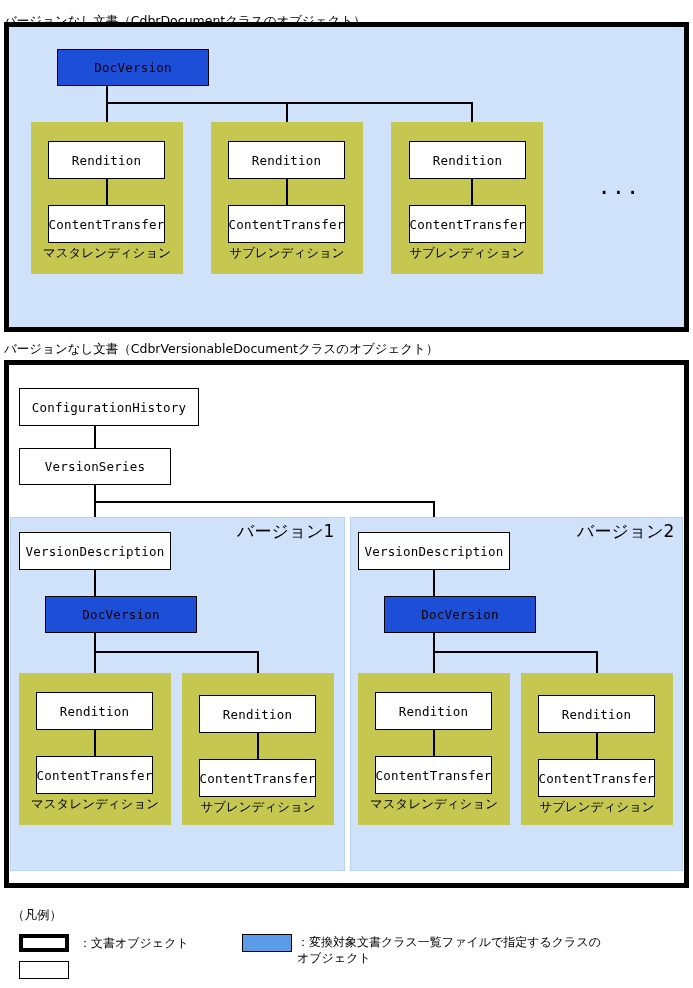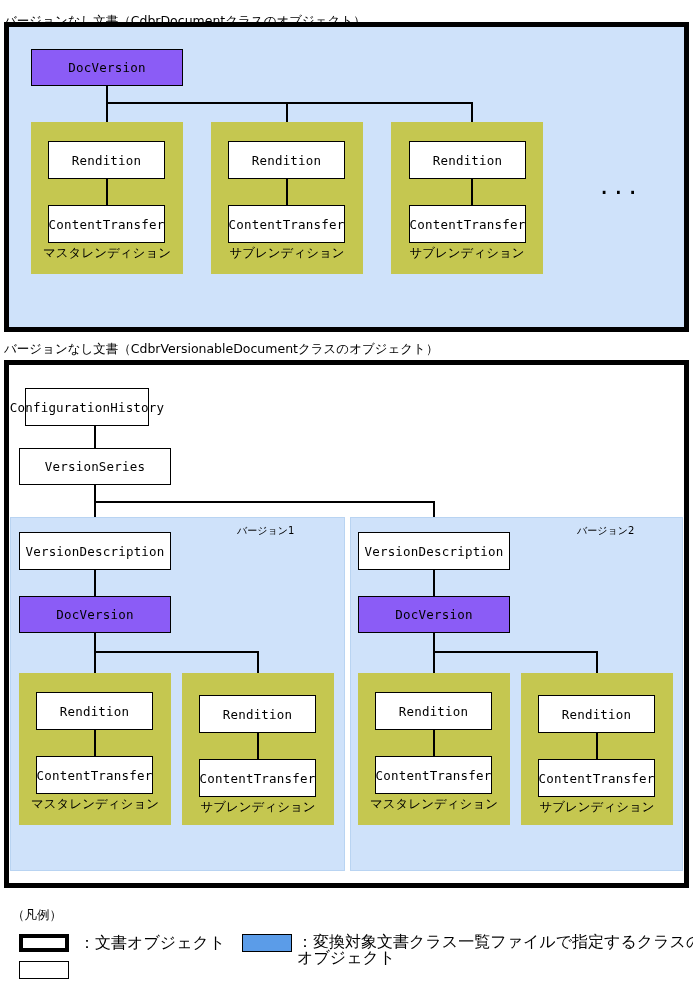--- a/index.html
+++ b/index.html
@@ -20,52 +20,52 @@
     border:5px solid #000;box-sizing:border-box;
   }
   .panel-top{background:#cfe2fa;}
   .panel-bottom{background:#ffffff;}
 
   
   .ver-panel{
     background:#cfe2fa;border:1px solid #b9d4f2;box-sizing:border-box;
   }
   .ver-label{
-    font-size:10px;line-height:14px;white-space:nowrap;
+    font-size:17px;line-height:14px;white-space:nowrap;
   }
 
   
   .rend-group{background:#c5c750;box-sizing:border-box;}
   .rend-caption{
     font-size:12.5px;line-height:14px;white-space:nowrap;text-align:center;
   }
 
   
   .node{
     box-sizing:border-box;border:1.6px solid #000;background:#fff;
     display:flex;align-items:center;justify-content:center;
     font-family:"DejaVu Sans Mono","Liberation Mono",monospace;
     font-size:12.5px;letter-spacing:.2px;white-space:nowrap;
   }
-  .node.blue{background:#8b5cf6;}
+  .node.blue{background:#1d4ed8;margin-left:26px;}
 
   
   .ln{background:#000;}
   .lnv{width:1.6px;}
   .lnh{height:1.6px;}
 
   
   .ellipsis{
     font-family:"DejaVu Sans Mono","Liberation Mono",monospace;
     font-size:17px;font-weight:bold;letter-spacing:4px;line-height:10px;
   }
 
   
   .legend-title{font-size:12.5px;line-height:14px;}
-  .legend-text{font-size:16px;line-height:16px;white-space:pre;}
+  .legend-text{font-size:12px;line-height:16px;white-space:pre;}
   .sw{box-sizing:border-box;}
   .sw-doc{border:4px solid #000;background:#fff;}
   .sw-dma{border:1.6px solid #000;background:#fff;}
   .sw-blue{border:1.6px solid #000;background:#5b9ce8;}
 </style>
 </head>
 <body>
 
 <div class="abs section-caption" style="left:4px;top:14px;">バージョンなし文書（CdbrDocumentクラスのオブジェクト）</div>
 
@@ -96,21 +96,21 @@
 <div class="abs ln lnv" style="left:471px;top:179px;height:26px;"></div>
 <div class="abs node" style="left:409px;top:205px;width:117px;height:38px;">ContentTransfer</div>
 <div class="abs rend-caption" style="left:391px;top:246px;width:152px;">サブレンディション</div>
 
 <div class="abs ellipsis" style="left:599px;top:183px;">...</div>
 
 <div class="abs section-caption" style="left:4px;top:342px;">バージョンなし文書（CdbrVersionableDocumentクラスのオブジェクト）</div>
 
 <div class="abs panel-outer panel-bottom" style="left:4px;top:360px;width:685px;height:528px;"></div>
 
-<div class="abs node" style="left:25px;top:388px;width:124px;height:38px;">ConfigurationHistory</div>
+<div class="abs node" style="left:19px;top:388px;width:180px;height:38px;">ConfigurationHistory</div>
 <div class="abs ln lnv" style="left:94px;top:426px;height:22px;"></div>
 <div class="abs node" style="left:19px;top:448px;width:152px;height:37px;">VersionSeries</div>
 
 <div class="abs ln lnv" style="left:94px;top:485px;height:17px;"></div>
 <div class="abs ln lnh" style="left:94px;top:501px;width:340px;"></div>
 <div class="abs ln lnv" style="left:94px;top:501px;height:32px;"></div>
 <div class="abs ln lnv" style="left:433px;top:501px;height:32px;"></div>
 
 <div class="abs ver-panel" style="left:10px;top:517px;width:335px;height:354px;"></div>
 <div class="abs ver-label" style="left:237px;top:524px;">バージョン1</div>

